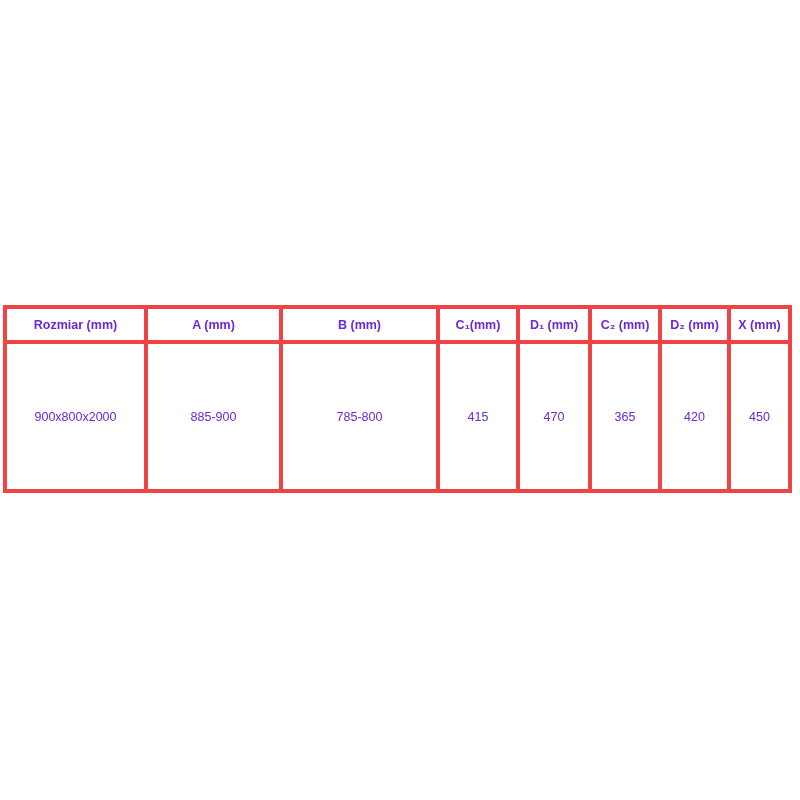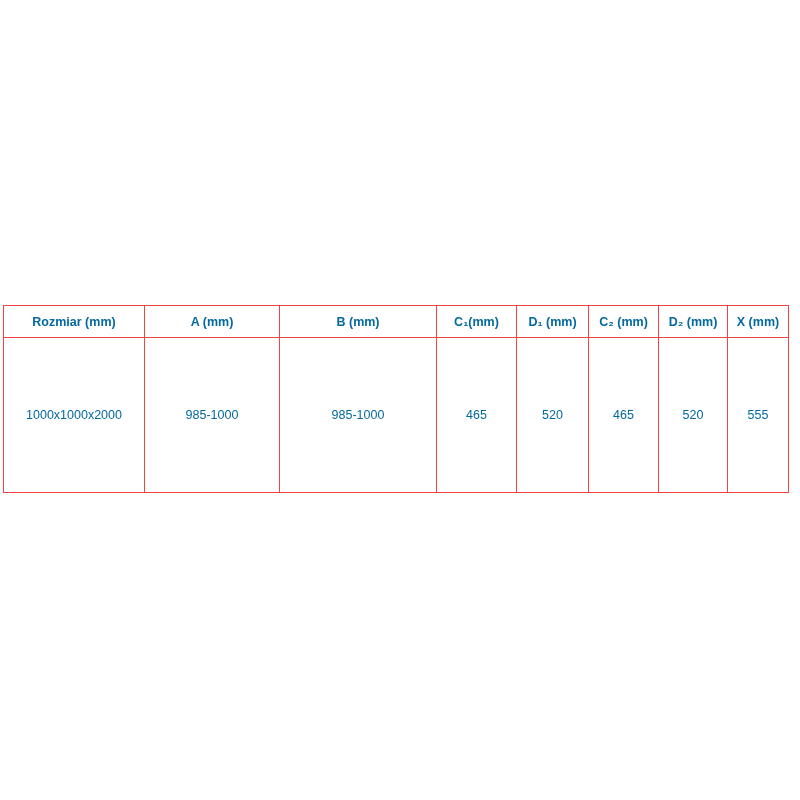--- a/index.html
+++ b/index.html
@@ -22,24 +22,24 @@
     left: 3px;
     top: 305px;
     width: 785px;
     height: 188px;
     border-collapse: collapse;
     table-layout: fixed;
     background: #ffffff;
   }
   table.spec-table th,
   table.spec-table td {
-    border: 1px solid #ef4444;
+    border: 4px solid #ef4444;
     text-align: center;
     vertical-align: middle;
-    color: #0369a1;
+    color: #6d28d9;
     font-size: 12.5px;
     height: 31px;
     padding: 0 2px;
     white-space: nowrap;
     overflow: hidden;
   }
   table.spec-table th {
     font-weight: bold;
   }
   table.spec-table td {
@@ -68,24 +68,24 @@
           <th>B (mm)</th>
           <th>C₁(mm)</th>
           <th>D₁ (mm)</th>
           <th>C₂ (mm)</th>
           <th>D₂ (mm)</th>
           <th>X (mm)</th>
         </tr>
     </thead>
     <tbody>
         <tr>
-          <td>1000x1000x2000</td>
-          <td>985-1000</td>
-          <td>985-1000</td>
-          <td>465</td>
-          <td>520</td>
-          <td>465</td>
-          <td>520</td>
-          <td>555</td>
+          <td>900x800x2000</td>
+          <td>885-900</td>
+          <td>785-800</td>
+          <td>415</td>
+          <td>470</td>
+          <td>365</td>
+          <td>420</td>
+          <td>450</td>
         </tr>
       </tbody>
   </table>
 </div>
 
 </body></html>

